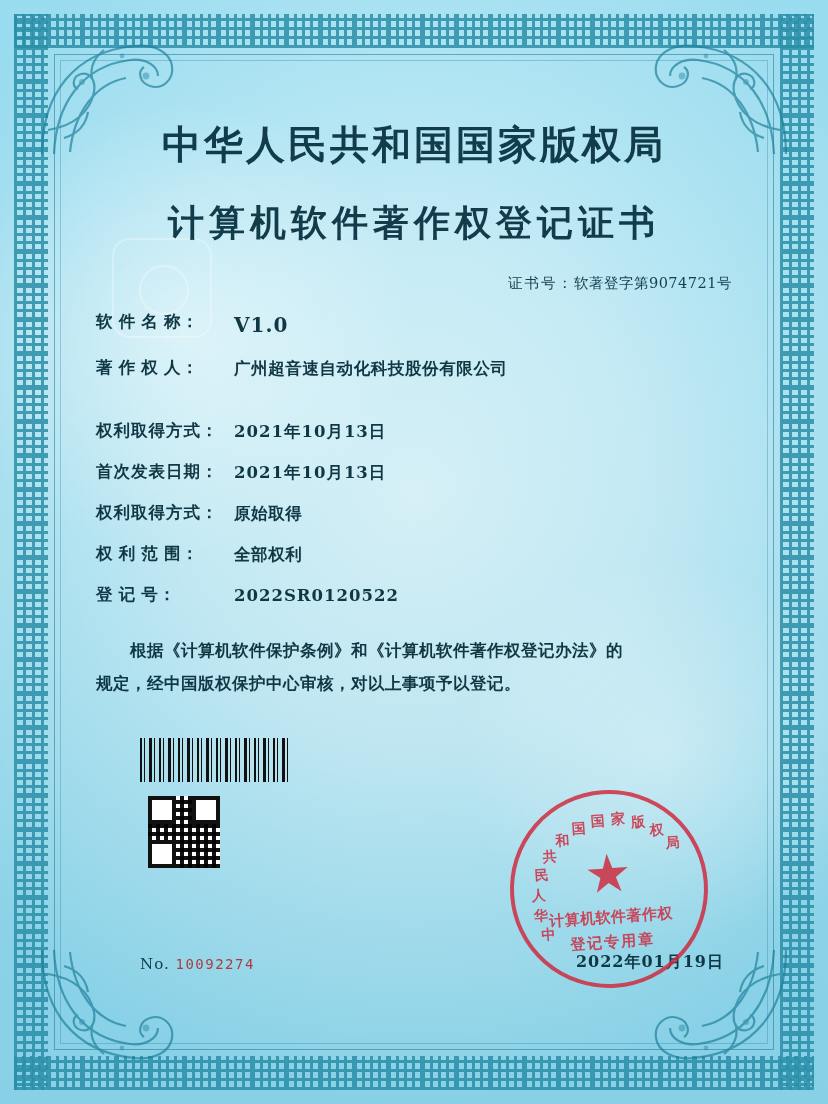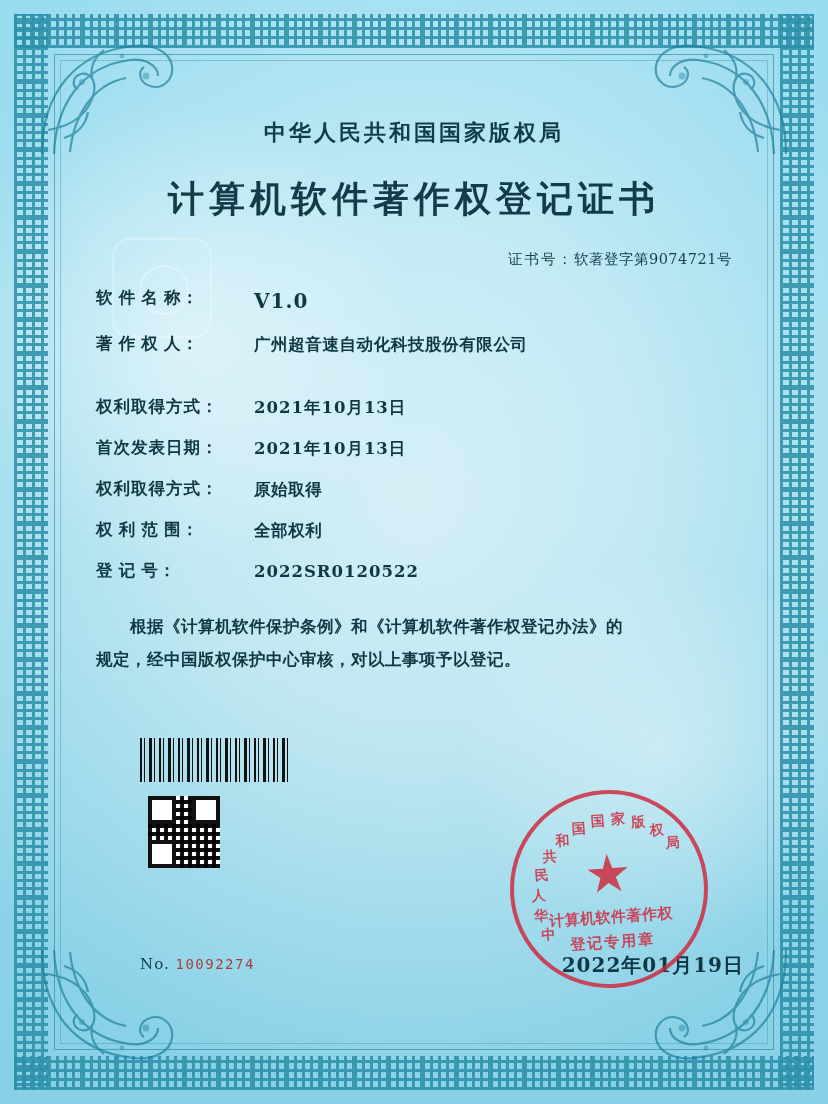--- a/index.html
+++ b/index.html
@@ -101,21 +101,21 @@
   .corner.br { right: 34px; bottom: 34px; transform: scale(-1,-1); }
 
   
   .content {
     position: absolute;
     left: 60px; right: 60px; top: 60px; bottom: 60px;
   }
 
   .org-title {
     text-align: center;
-    font-size: 22px;
+    font-size: 39px;
     letter-spacing: 3px;
     font-weight: bold;
     color: #123c4a;
     margin-top: 58px;
     font-family: "DejaVu Serif", "Liberation Serif", serif;
   }
   .doc-title {
     text-align: center;
     font-size: 36px;
     letter-spacing: 5px;
@@ -138,21 +138,20 @@
 
   .fields {
     margin-top: 18px;
     padding-left: 36px;
     padding-right: 30px;
   }
   .field-row {
     display: flex;
     align-items: flex-start;
     margin-bottom: 17px;
-    gap: 20px;
   }
   .field-label {
     width: 138px;
     flex: 0 0 138px;
     font-size: 16.5px;
     color: #0f3744;
     font-weight: 600;
     letter-spacing: 1px;
     white-space: nowrap;
   }
@@ -239,23 +238,23 @@
   }
   .serial .num {
     color: #a83f3f;
     letter-spacing: 1.5px;
     font-family: "DejaVu Sans Mono", monospace;
     font-size: 14px;
   }
 
   .issue-date {
     position: absolute;
-    right: 84px;
+    right: 104px;
     top: 952px;
-    font-size: 20px;
+    font-size: 16px;
     color: #0f3744;
     font-weight: 600;
     letter-spacing: 1px;
     font-family: "DejaVu Serif", serif;
   }
 
   
   .seal {
     position: absolute;
     right: 120px;

